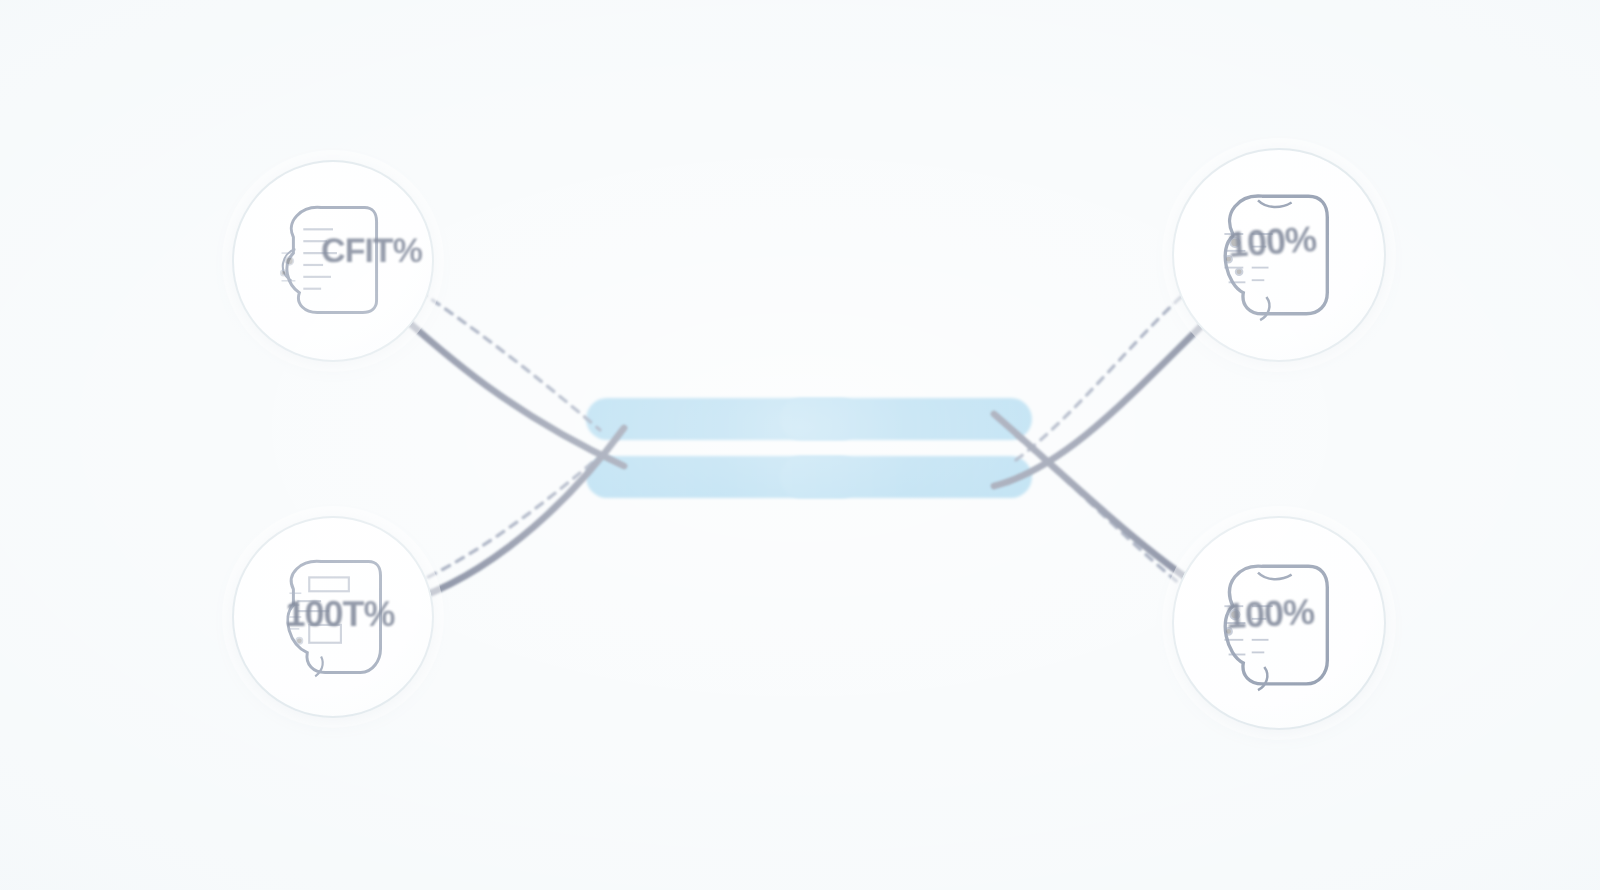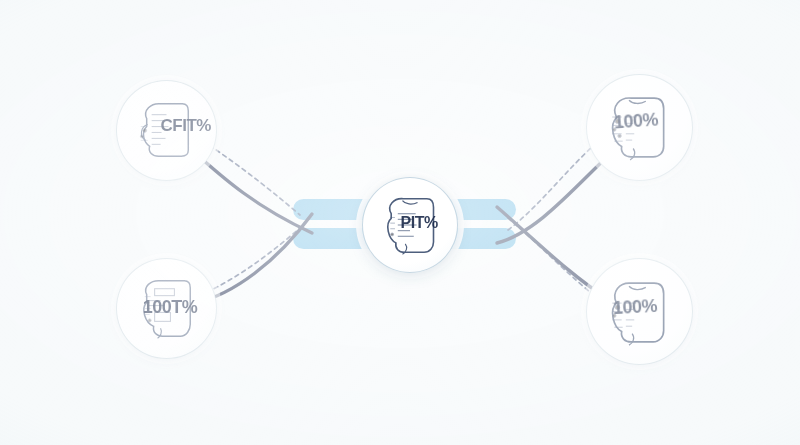--- a/index.html
+++ b/index.html
@@ -179,45 +179,20 @@
           <line x1="28" y1="38" x2="34" y2="38"></line>
           <line x1="28" y1="44" x2="33" y2="44"></line>
           <line x1="28" y1="50" x2="34" y2="50"></line>
           <line x1="28" y1="56" x2="33" y2="56"></line>
           <circle cx="33" cy="62" r="1.6"></circle>
         </g>
       </svg>
       <span class="pct">100T%</span>
     </div>
 
-    <div class="node" id="node-center">
-      <svg class="glyph" viewBox="0 0 100 100">
-        <g fill="none" stroke="#2b3f63" stroke-width="1.7" opacity="0.9">
-          <path d="M30 38 C25 29, 33 21, 43 22 L68 22 C73 22, 75 26, 75 31 L75 68
-                   C75 74, 71 79, 65 79 L44 79 C38 79, 34 75, 35 69
-                   C27 65, 23 49, 30 43 Z"></path>
-          <path d="M42 24 C45 28, 52 29, 58 26" stroke-width="1.3"></path>
-          <path d="M45 70 C48 74, 46 79, 42 81" stroke-width="1.2"></path>
-        </g>
-        <g stroke="#34486e" stroke-width="1.2" opacity="0.62">
-          <line x1="37" y1="38" x2="56" y2="38"></line>
-          <line x1="37" y1="44" x2="52" y2="44"></line>
-          <line x1="37" y1="50" x2="57" y2="50"></line>
-          <line x1="37" y1="56" x2="50" y2="56"></line>
-          <line x1="37" y1="62" x2="54" y2="62"></line>
-        </g>
-        <g stroke="#3d5178" stroke-width="0.9" opacity="0.5">
-          <line x1="29" y1="42" x2="34" y2="42"></line>
-          <line x1="29" y1="48" x2="34" y2="48"></line>
-          <line x1="29" y1="54" x2="34" y2="54"></line>
-          <circle cx="31" cy="60" r="1.5"></circle>
-        </g>
-      </svg>
-      <span class="pct">PIT%</span>
-    </div>
 
     <div class="node" id="node-top-right">
       <svg class="glyph" viewBox="0 0 100 100">
         <g fill="none" stroke="#2b3f63" stroke-width="1.6" opacity="0.88">
           <path d="M28 40 C23 30, 31 21, 42 22 L64 22 C70 22, 73 26, 73 32 L73 68
                    C73 74, 69 78, 63 78 L42 78 C36 78, 32 74, 33 68
                    C25 64, 21 47, 28 41 Z"></path>
           <path d="M40 24 C44 28, 51 28, 56 25" stroke-width="1.2"></path>
           <path d="M44 70 C47 74, 45 79, 41 81" stroke-width="1.2"></path>
         </g>

